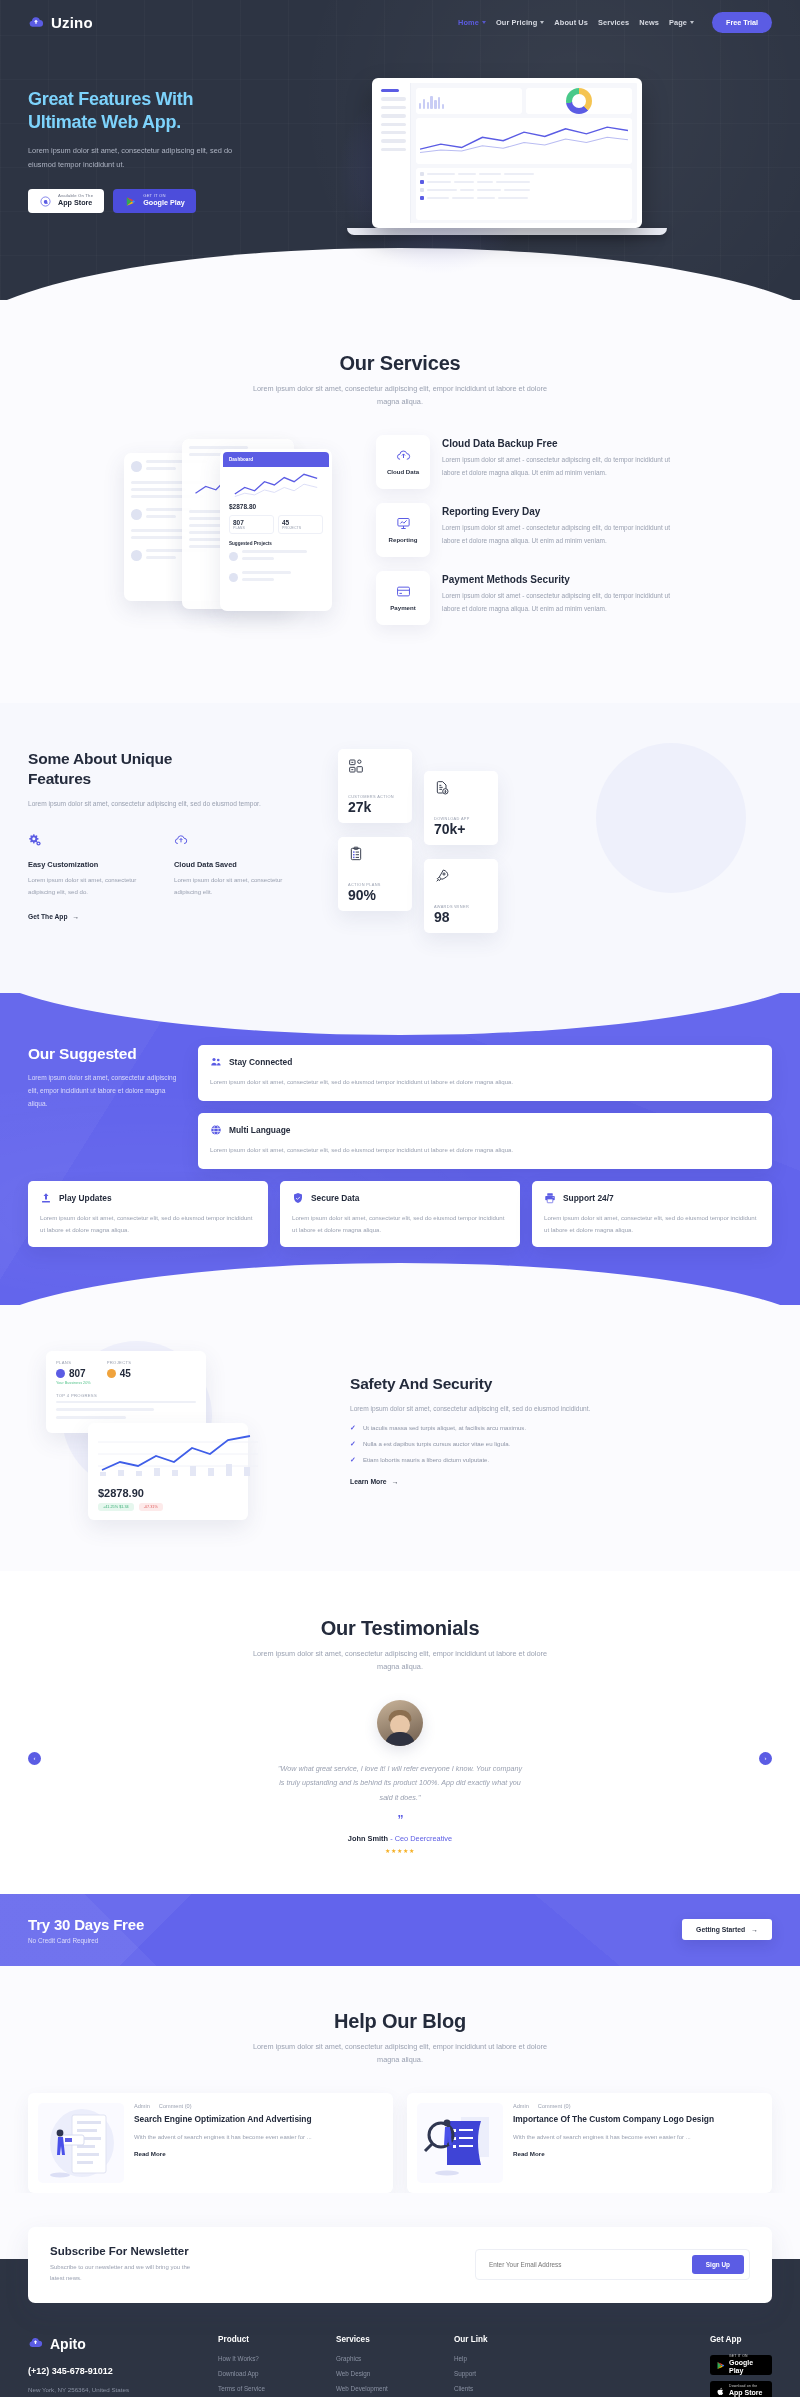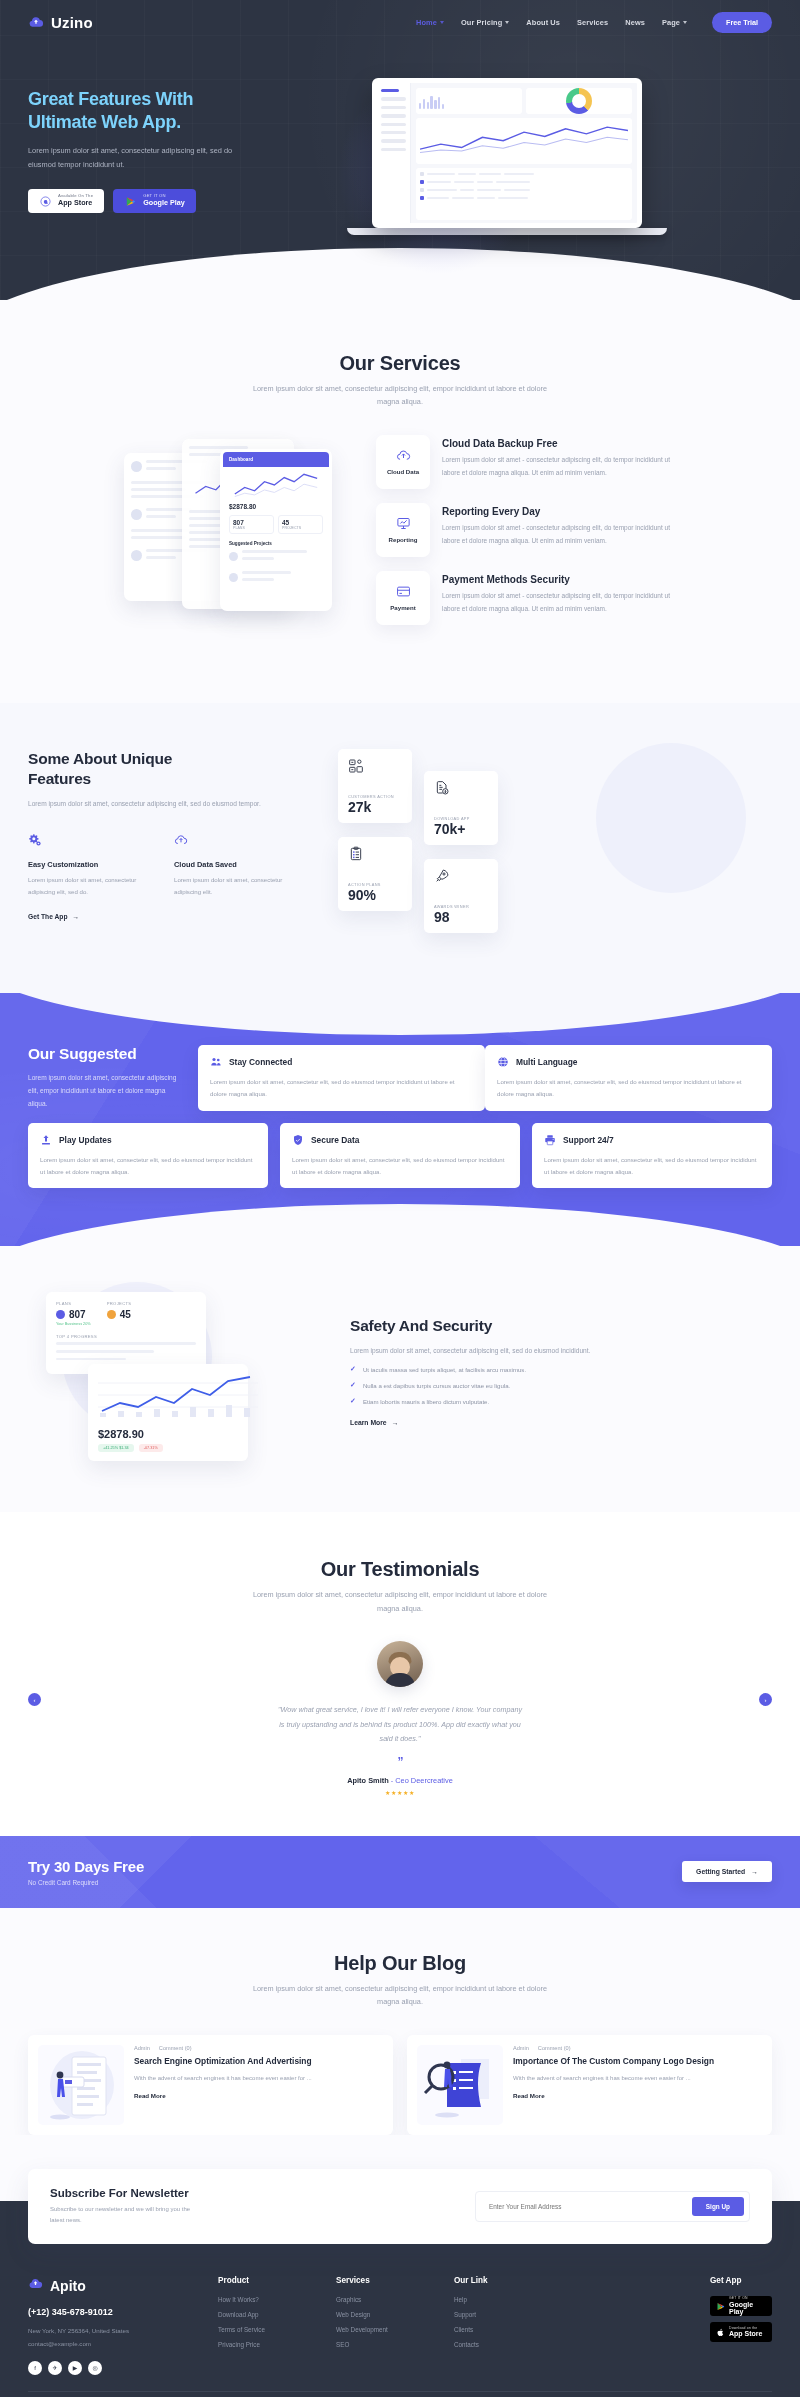--- a/index.html
+++ b/index.html
@@ -33,21 +33,21 @@
   }
   .nav{
     position:relative;z-index:5;
     height:44px;display:flex;align-items:center;
     padding:0 28px 0 28px;
   }
   .brand{display:flex;align-items:center;gap:7px;}
   .brand-logo{width:16px;height:16px;position:relative;}
   .brand-logo svg{display:block;}
   .brand-name{color:#fff;font-size:15px;font-weight:700;letter-spacing:.2px;}
-  .nav-menu{margin-left:auto;display:flex;align-items:center;gap:17px;}
+  .nav-menu{margin-left:auto;display:flex;align-items:center;gap:10px;}
   .nav-link{
     color:#d7dae2;font-size:7.4px;font-weight:600;letter-spacing:.1px;
     display:flex;align-items:center;gap:3px;cursor:pointer;white-space:nowrap;
   }
   .nav-link.active{color:#5c5ce0;}
   .caret{
     width:0;height:0;border-left:2.5px solid transparent;border-right:2.5px solid transparent;
     border-top:3px solid currentColor;opacity:.85;
   }
   .btn-trial{
@@ -197,21 +197,21 @@
   }
   .feat-bg{position:absolute;inset:0;opacity:.5;
     background:
       linear-gradient(122deg, rgba(255,255,255,.07) 0 18%, transparent 18%),
       linear-gradient(202deg, rgba(255,255,255,.05) 0 28%, transparent 28%),
       radial-gradient(ellipse at 18% 70%, rgba(255,255,255,.08), transparent 42%);}
   .feat-inner{position:relative;z-index:3;display:flex;padding:0 28px;gap:14px;}
   .feat-intro{width:156px;flex:none;}
   .feat-h{color:#fff;font-size:15.5px;font-weight:700;letter-spacing:-.2px;}
   .feat-p{color:#dcdcfb;font-size:6.6px;line-height:1.95;margin-top:9px;}
-  .feat-grid{flex:1;display:grid;grid-template-columns:repeat(2,1fr);}
+  .feat-grid{flex:1;display:grid;grid-template-columns:repeat(1,1fr);gap:12px;}
   .feat-card{background:#fff;border-radius:5px;padding:11px 12px;box-shadow:0 7px 18px rgba(40,40,100,.10);}
   .feat-card-h{display:flex;align-items:center;gap:7px;margin-bottom:8px;}
   .feat-card-h .ic{color:#5b5ce4;display:flex;}
   .feat-card-t{font-size:8.4px;font-weight:700;color:#242b3c;}
   .feat-card-p{font-size:6.1px;line-height:1.95;color:#9aa1b1;}
   .feat-grid .feat-card:nth-child(1),.feat-grid .feat-card:nth-child(2){min-height:56px;}
   .feat-row2{position:relative;z-index:3;display:grid;grid-template-columns:repeat(3,1fr);gap:12px;padding:12px 28px 0;}
 
   
   .safety{background:#fbfbfe;padding:40px 0 56px;}
@@ -918,21 +918,21 @@
           <span>›</span>
         </div>
       <div class="avatar">
         <span class="hair"></span>
           <span class="face"></span>
           <span class="body"></span>
       </div>
       <p class="quote-txt">"Wow what great service, I love it! I will refer everyone I know. Your company is truly upstanding and is behind its product 100%. App did exactly what you said it does."</p>
       <div class="quote-mark">”</div>
       <div class="testi-name">
-        <span>Apito Smith</span><span class="role"> - Ceo Deercreative</span>
+        <span>John Smith</span><span class="role"> - Ceo Deercreative</span>
       </div>
       <div class="stars">★★★★★</div>
     </div>
   </section>
 
   <section class="cta">
     <div class="cta-bg"></div>
     <div class="cta-inner">
       <div>
         <div class="cta-h">Try 30 Days Free</div>

